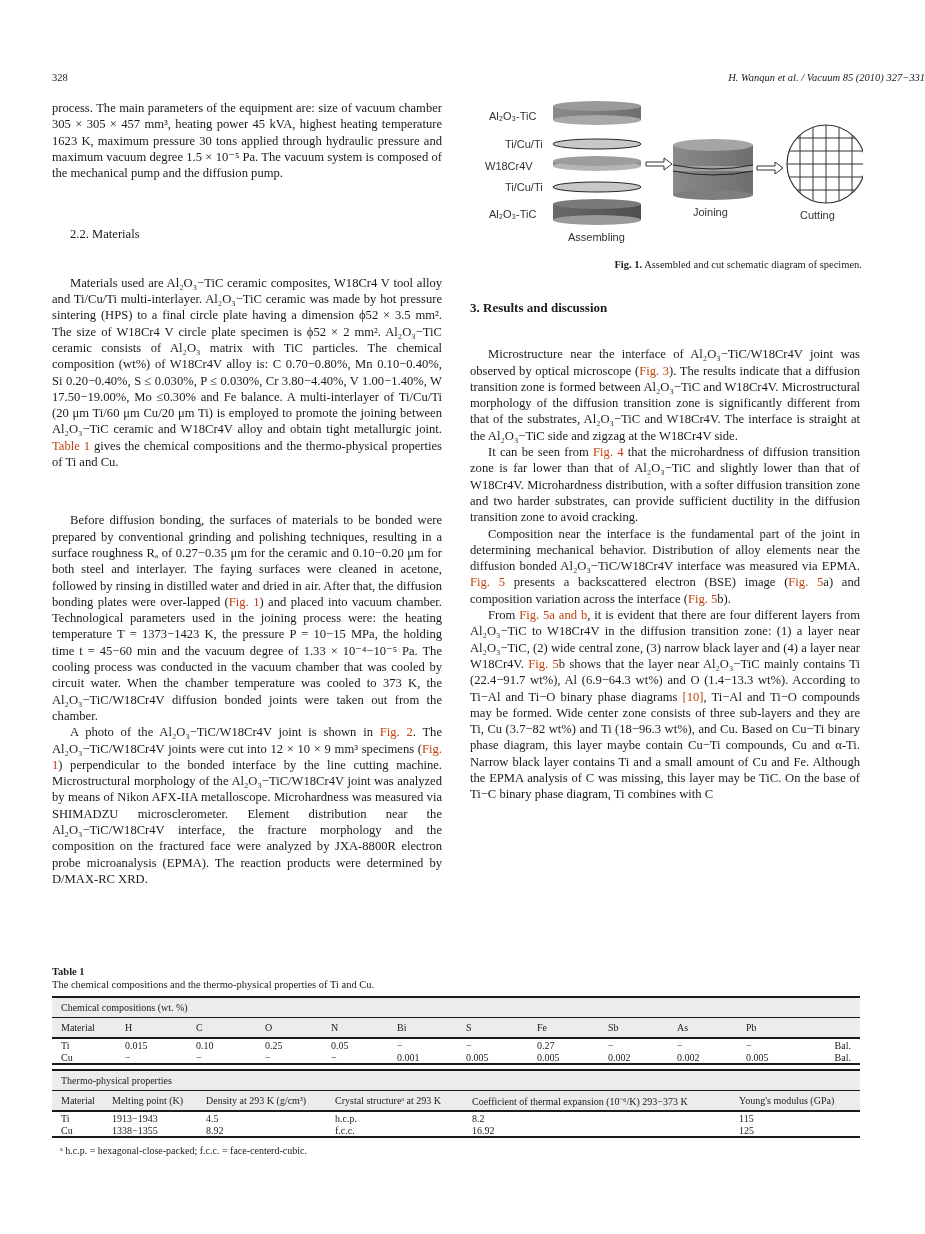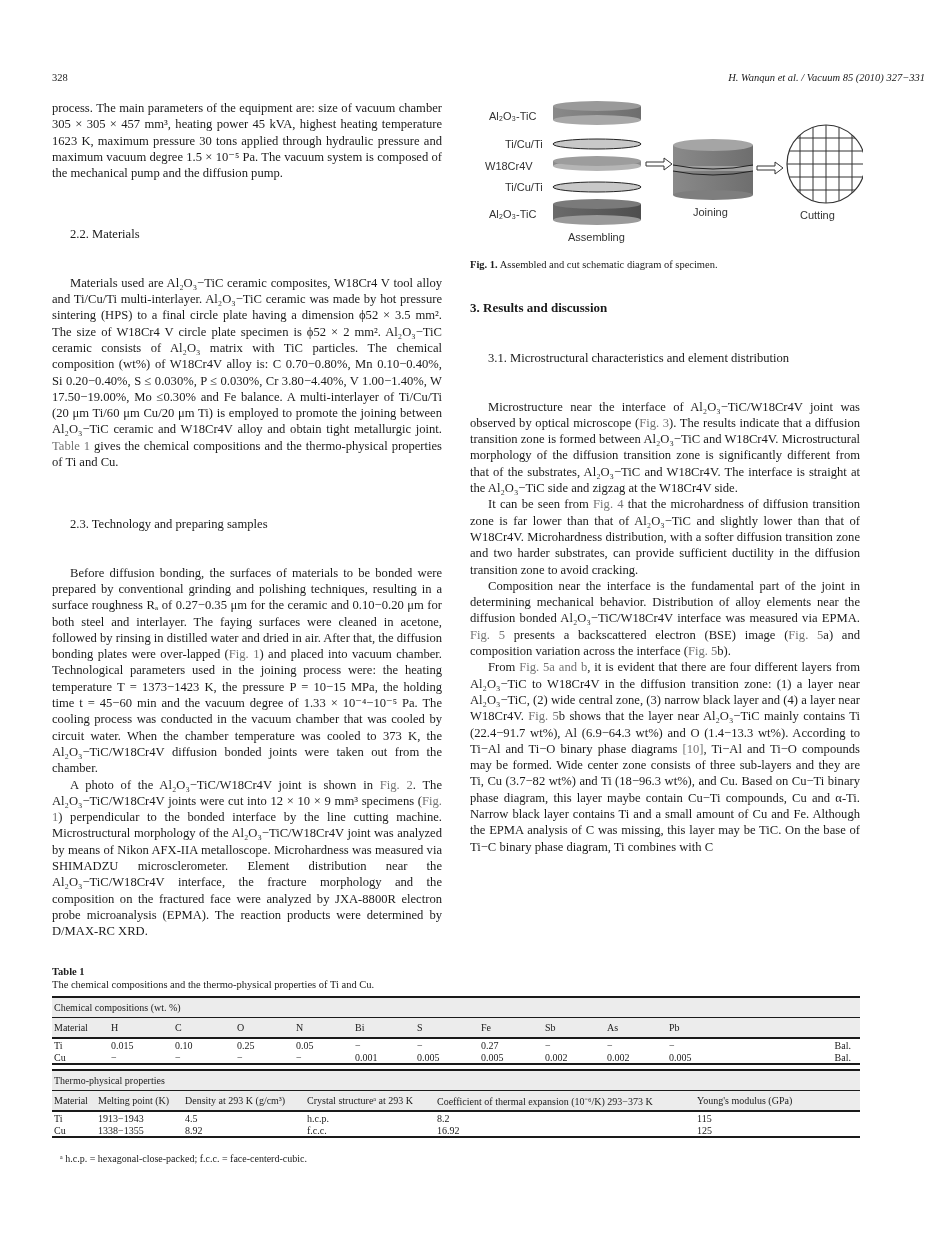--- a/index.html
+++ b/index.html
@@ -7,50 +7,49 @@
          font-family: "Liberation Serif", "DejaVu Serif", serif; color: #1a1a1a; }
   .abs { position: absolute; }
   .runhead { top: 72px; font-size: 10.5px; }
   .pagenum { left: 52px; }
   .journal { left: 0; width: 925px; text-align: right; font-style: italic; }
   .col { position: absolute; width: 390px; font-size: 12.6px; line-height: 16.3px; text-align: justify; }
   .col p { margin: 0; }
   .col p.ind { text-indent: 18px; }
   .col .sec { margin: 18px; }
   .col .sech { font-weight: bold; margin: 0; font-size: 13px; }
-  .lnk { color: #737373; }
+  .lnk { color: #c2410c; }
   .fig { position: absolute; left: 478px; top: 98px; width: 385px; height: 150px; }
-  .figcap { position: absolute; left: 470px; top: 259px; width: 392px; text-align: left; font-size: 10.5px; }
+  .figcap { position: absolute; left: 470px; top: 259px; width: 392px; text-align: right; font-size: 10.5px; }
   .figcap b { font-weight: bold; }
   .svgtxt { font-family: "Liberation Sans", "DejaVu Sans", sans-serif; fill: #333; }
   
   .tbl-title { left: 52px; top: 966px; font-size: 10.5px; font-weight: bold; }
   .tbl-cap { left: 52px; top: 979px; font-size: 10.5px; }
   .tbl { position: absolute; left: 52px; width: 808px; font-size: 10px; font-family: "Liberation Serif", serif; }
   .tbl table { border-collapse: collapse; width: 100%; }
-  .tbl td { padding: 0 0 0 2px; white-space: nowrap; height: 12px; }
+  .tbl td { padding: 0 0 0 9px; white-space: nowrap; height: 12px; }
   .band { background: #ececec; }
   .rule-thick { border-top: 2px solid #1a1a1a; }
   .rule-thin { border-top: 1px solid #1a1a1a; }
-  .footnote { left: 60px; top: 1145px; font-size: 10px; margin-top: 8px; }
+  .footnote { left: 60px; top: 1145px; font-size: 10px; }
 </style>
 </head>
 <body>
 
 <div class="abs runhead pagenum">328</div>
 <div class="abs runhead journal">H. Wanqun et al. / Vacuum 85 (2010) 327−331</div>
 
 <div class="col" style="left:52px; top:100px;">
   <p>process. The main parameters of the equipment are: size of vacuum chamber 305 × 305 × 457 mm³, heating power 45 kVA, highest heating temperature 1623 K, maximum pressure 30 tons applied through hydraulic pressure and maximum vacuum degree 1.5 × 10⁻⁵ Pa. The vacuum system is composed of the mechanical pump and the diffusion pump.</p>
   <div style="height:27px"></div>
   <p class="sec">2.2.  Materials</p>
   <div style="height:14px"></div>
   <p class="ind"><span>Materials used are Al₂O₃−TiC ceramic composites, W18Cr4 V tool alloy and Ti/Cu/Ti multi-interlayer. Al₂O₃−TiC ceramic was made by hot pressure sintering (HPS) to a final circle plate having a dimension ϕ52 × 3.5 mm². The size of W18Cr4 V circle plate specimen is ϕ52 × 2 mm². Al₂O₃−TiC ceramic consists of Al₂O₃ matrix with TiC particles. The chemical composition (wt%) of W18Cr4V alloy is: C 0.70−0.80%, Mn 0.10−0.40%, Si 0.20−0.40%, S ≤ 0.030%, P ≤ 0.030%, Cr 3.80−4.40%, V 1.00−1.40%, W 17.50−19.00%, Mo ≤0.30% and Fe balance. A multi-interlayer of Ti/Cu/Ti (20 μm Ti/60 μm Cu/20 μm Ti) is employed to promote the joining between Al₂O₃−TiC ceramic and W18Cr4V alloy and obtain tight metallurgic joint. </span><span class="lnk">Table 1</span><span> gives the chemical compositions and the thermo-physical properties of Ti and Cu.</span></p>
   <div style="height:28px"></div>
-  <p class="sec">2.3.  Technology and preparing samples</p>
   <div style="height:14px"></div>
   <p class="ind"><span>Before diffusion bonding, the surfaces of materials to be bonded were prepared by conventional grinding and polishing techniques, resulting in a surface roughness Rₐ of 0.27−0.35 μm for the ceramic and 0.10−0.20 μm for both steel and interlayer. The faying surfaces were cleaned in acetone, followed by rinsing in distilled water and dried in air. After that, the diffusion bonding plates were over-lapped (</span><span class="lnk">Fig. 1</span><span>) and placed into vacuum chamber. Technological parameters used in the joining process were: the heating temperature T = 1373−1423 K, the pressure P = 10−15 MPa, the holding time t = 45−60 min and the vacuum degree of 1.33 × 10⁻⁴−10⁻⁵ Pa. The cooling process was conducted in the vacuum chamber that was cooled by circuit water. When the chamber temperature was cooled to 373 K, the Al₂O₃−TiC/W18Cr4V diffusion bonded joints were taken out from the chamber.</span></p>
   <p class="ind"><span>A photo of the Al₂O₃−TiC/W18Cr4V joint is shown in </span><span class="lnk">Fig. 2</span><span>. The Al₂O₃−TiC/W18Cr4V joints were cut into 12 × 10 × 9 mm³ specimens (</span><span class="lnk">Fig. 1</span><span>) perpendicular to the bonded interface by the line cutting machine. Microstructural morphology of the Al₂O₃−TiC/W18Cr4V joint was analyzed by means of Nikon AFX-IIA metalloscope. Microhardness was measured via SHIMADZU microsclerometer. Element distribution near the Al₂O₃−TiC/W18Cr4V interface, the fracture morphology and the composition on the fractured face were analyzed by JXA-8800R electron probe microanalysis (EPMA). The reaction products were determined by D/MAX-RC XRD.</span></p>
 </div>
 
 <svg class="fig" viewBox="0 0 385 150" xmlns="http://www.w3.org/2000/svg">
   <defs>
     <linearGradient id="g1" x1="0" x2="1">
         <stop offset="0" stop-color="#8a8a8a"></stop>
         <stop offset="1" stop-color="#6e6e6e"></stop>
@@ -153,21 +152,20 @@
       <line x1="305" y1="92" x2="390" y2="92"></line>
     </g>
   </g>
   <text class="svgtxt" x="322" y="121" font-size="11">Cutting</text>
 </svg>
 <div class="figcap"><b>Fig. 1.</b><span> Assembled and cut schematic diagram of specimen.</span></div>
 
 <div class="col" style="left:470px; top:300px;">
   <p class="sech">3.  Results and discussion</p>
   <div style="height:16px"></div>
-  <p class="sec">3.1.  Microstructural characteristics and element distribution</p>
   <div style="height:14px"></div>
   <p class="ind"><span>Microstructure near the interface of Al₂O₃−TiC/W18Cr4V joint was observed by optical microscope (</span><span class="lnk">Fig. 3</span><span>). The results indicate that a diffusion transition zone is formed between Al₂O₃−TiC and W18Cr4V. Microstructural morphology of the diffusion transition zone is significantly different from that of the substrates, Al₂O₃−TiC and W18Cr4V. The interface is straight at the Al₂O₃−TiC side and zigzag at the W18Cr4V side.</span></p>
   <p class="ind"><span>It can be seen from </span><span class="lnk">Fig. 4</span><span> that the microhardness of diffusion transition zone is far lower than that of Al₂O₃−TiC and slightly lower than that of W18Cr4V. Microhardness distribution, with a softer diffusion transition zone and two harder substrates, can provide sufficient ductility in the diffusion transition zone to avoid cracking.</span></p>
   <p class="ind"><span>Composition near the interface is the fundamental part of the joint in determining mechanical behavior. Distribution of alloy elements near the diffusion bonded Al₂O₃−TiC/W18Cr4V interface was measured via EPMA. </span><span class="lnk">Fig. 5</span><span> presents a backscattered electron (BSE) image (</span><span class="lnk">Fig. 5</span><span>a) and composition variation across the interface (</span><span class="lnk">Fig. 5</span><span>b).</span></p>
   <p class="ind"><span>From </span><span class="lnk">Fig. 5a and b</span><span>, it is evident that there are four different layers from Al₂O₃−TiC to W18Cr4V in the diffusion transition zone: (1) a layer near Al₂O₃−TiC, (2) wide central zone, (3) narrow black layer and (4) a layer near W18Cr4V. </span><span class="lnk">Fig. 5</span><span>b shows that the layer near Al₂O₃−TiC mainly contains Ti (22.4−91.7 wt%), Al (6.9−64.3 wt%) and O (1.4−13.3 wt%). According to Ti−Al and Ti−O binary phase diagrams </span><span class="lnk">[10]</span><span>, Ti−Al and Ti−O compounds may be formed. Wide center zone consists of three sub-layers and they are Ti, Cu (3.7−82 wt%) and Ti (18−96.3 wt%), and Cu. Based on Cu−Ti binary phase diagram, this layer maybe contain Cu−Ti compounds, Cu and α-Ti. Narrow black layer contains Ti and a small amount of Cu and Fe. Although the EPMA analysis of C was missing, this layer may be TiC. On the base of Ti−C binary phase diagram, Ti combines with C</span></p>
 </div>
 
 <div class="abs tbl-title">Table 1</div>
 <div class="abs tbl-cap">The chemical compositions and the thermo-physical properties of Ti and Cu.</div>
 

